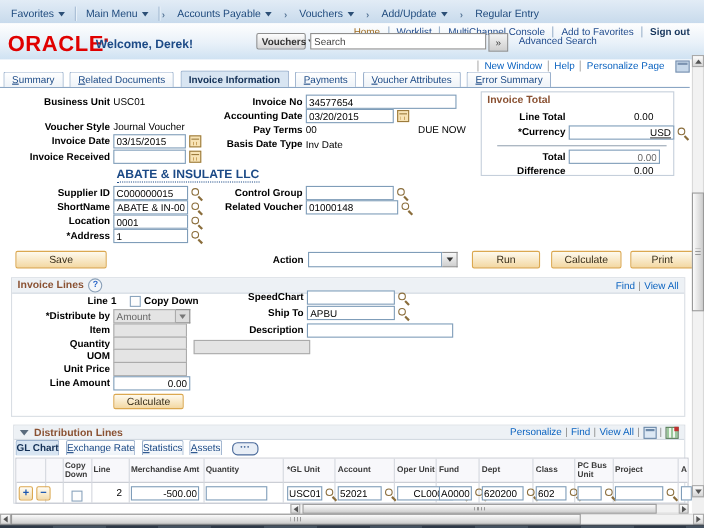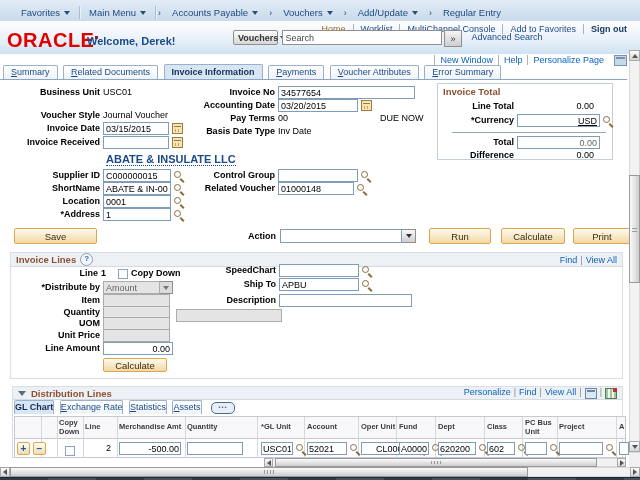--- a/index.html
+++ b/index.html
@@ -2,21 +2,21 @@
 <html><head>
 <meta charset="utf-8">
 <style>
   html,body{margin:0;padding:0;background:#fff}
   .stage{position:relative;width:640px;height:480px;overflow:hidden;background:#fff;
          font-family:"Liberation Sans","DejaVu Sans",sans-serif;font-size:9px;color:#000}
   .abs{position:absolute}
   
   .crumbbar{position:absolute;left:0;top:0;width:640px;height:26px;
     background:linear-gradient(180deg,#e2ecf6,#c3d7ea);border-bottom:1px solid #9fb8d4;
-    display:flex;align-items:center;padding-left:12px;box-sizing:border-box;color:#1f4a7d;font-size:9.5px}
+    display:flex;align-items:center;padding-left:1px;box-sizing:border-box;color:#1f4a7d;font-size:9.5px}
   .crumb{display:inline-flex;align-items:center;padding:0 9px;cursor:default;white-space:nowrap}
   .cdiv{width:1px;height:13px;background:#a8bdd4;box-shadow:1px 0 0 #e8f1f9}
   .csep{color:#5a7899;padding:0 2px;font-size:9px}
   .csep::before{content:"›";font-weight:bold}
   .tri{width:0;height:0;border-left:3px solid transparent;border-right:3px solid transparent;
        border-top:4px solid #2c4f76;display:inline-block;margin-left:4px}
   
   .hdr{position:absolute;left:0;top:21px;width:640px;height:33px;
     background:linear-gradient(180deg,#fefefe 0%,#e9f1f9 55%,#cfe2f2 100%)}
   .brand{position:absolute;left:7px;top:8px;font-size:20px;font-weight:bold;color:#e00000;
@@ -228,26 +228,26 @@
   <div class="fld" style="top:112px;left:175px"><span class="lbl">Pay Terms</span><span class="val">00</span></div>
   <div class="fld" style="top:112px;left:380px"><span class="val">DUE NOW</span></div>
   <div class="fld" style="top:125px;left:175px"><span class="lbl">Basis Date Type</span><span class="val">Inv Date</span></div>
 
   <a class="suplink" href="#">ABATE &amp; INSULATE LLC</a>
   <div class="fld" style="top:169px;left:0"><span class="lbl">Supplier ID</span><input class="inp" style="width: 68px;" value="C000000015"><span class="mag"></span></div>
   <div class="fld" style="top:182px;left:0"><span class="lbl">ShortName</span><input class="inp" style="width: 68px;" value="ABATE &amp; IN-001"><span class="mag"></span></div>
   <div class="fld" style="top:195px;left:0"><span class="lbl">Location</span><input class="inp" style="width: 68px;" value="0001"><span class="mag"></span></div>
   <div class="fld" style="top:208px;left:0"><span class="lbl">*Address</span><input class="inp" style="width: 68px;" value="1"><span class="mag"></span></div>
   <div class="fld" style="top:169px;left:175px"><span class="lbl">Control Group</span><input class="inp" style="width: 80px;" value=""><span class="mag"></span></div>
-  <div class="fld" style="top:182px;left:175px"><span class="lbl">Related Voucher</span><input class="inp" style="width: 76px;" value="01000148"><span class="mag"></span></div>
+  <div class="fld" style="top:182px;left:175px"><span class="lbl">Related Voucher</span><input class="inp" style="width: 84px;" value="01000148"><span class="mag"></span></div>
 
   <div class="itpanel">
     <span class="ittitle">Invoice Total</span>
     <div class="itrow" style="top:16px;left:0"><span class="itlbl">Line Total</span><span style="display:inline-block;width:77px;text-align:right">0.00</span></div>
-    <div class="itrow" style="top:30px;left:0"><span class="itlbl">*Currency</span><input class="inp tr" style="width: 83px; text-decoration: underline;" value="USD"><span class="mag"></span></div>
+    <div class="itrow" style="top:30px;left:0"><span class="itlbl">*Currency</span><input class="inp tr" style="width: 96px; text-decoration: underline;" value="USD"><span class="mag"></span></div>
     <div class="ithr"></div>
     <div class="itrow" style="top:52px;left:0"><span class="itlbl">Total</span><input class="inp tr" style="width: 83px; color: rgb(102, 102, 102);" value="0.00"></div>
     <div class="itrow" style="top:65px;left:0"><span class="itlbl">Difference</span><span style="display:inline-block;width:77px;text-align:right">0.00</span></div>
   </div>
 
   <div class="btn" style="left:14px;top:228px;width:83px">Save</div>
   <div class="fld" style="top:230px;left:176px"><span class="lbl">Action</span></div>
   <span class="selwrap" style="left:280px;top:229px;width:136px">
       <span class="selbox"></span>
       <span class="selbtn">

